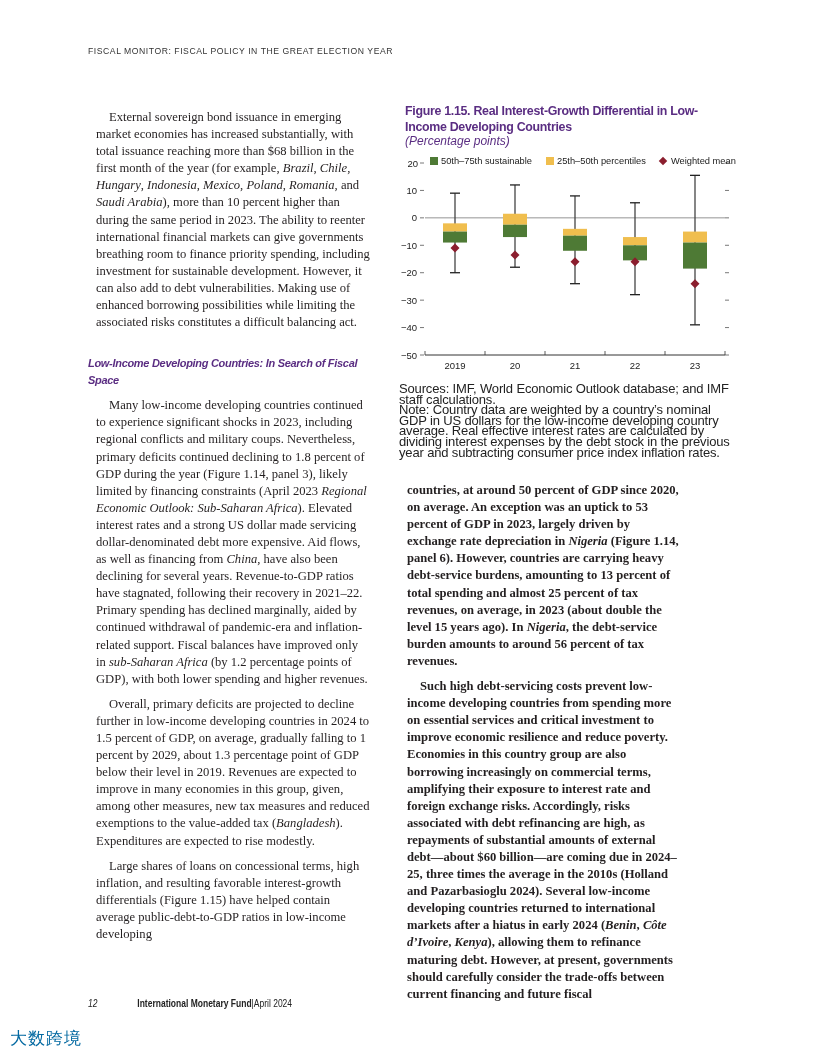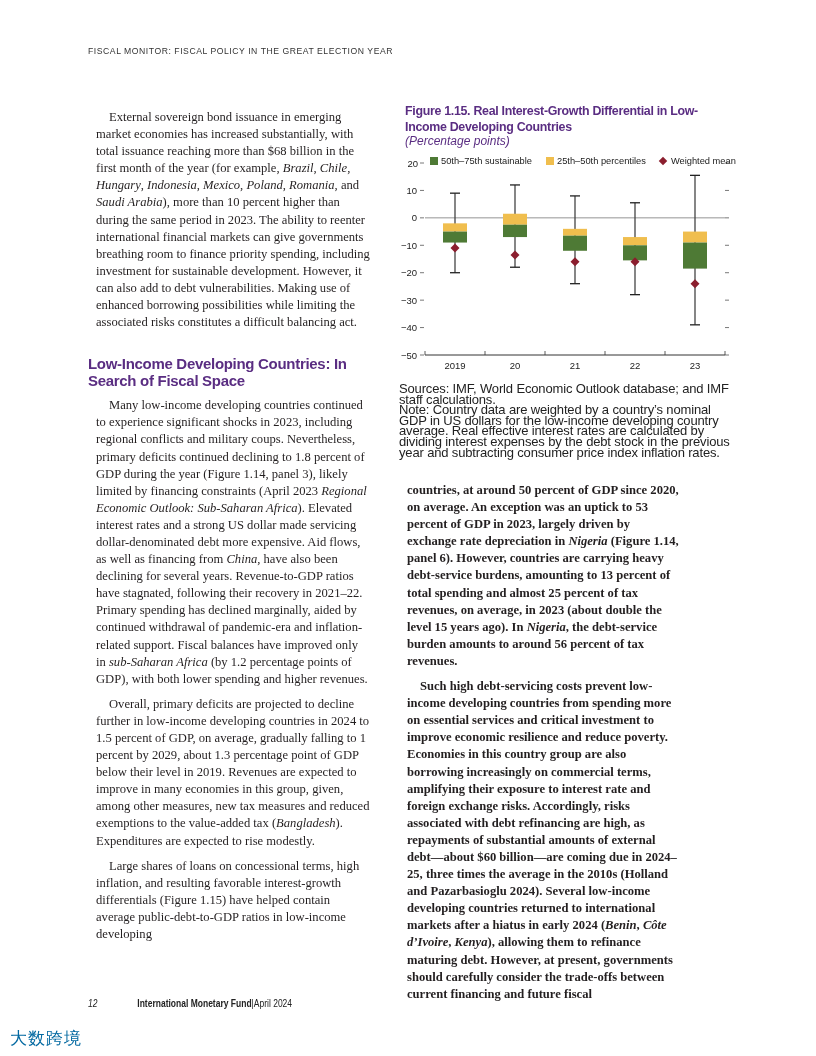--- a/index.html
+++ b/index.html
@@ -3,21 +3,21 @@
 <meta charset="utf-8">
 <style>
   html, body { margin:0; padding:0; background:#fff; }
   body { width:816px; height:1056px; position:relative; overflow:hidden; font-family:"Liberation Serif", serif; color:#231f20; }
   .running-head { position:absolute; left:88px; top:45px; font-family:"Liberation Sans", sans-serif; font-size:9.6px; letter-spacing:0.6px; color:#333; transform:scaleX(0.9); transform-origin:left; }
   .col { position:absolute; width:290px; font-size:12.6px; line-height:17.1px; }
   .col p { margin:8px; text-indent:13px; text-align:left; }
   .col p.noindent { text-indent:0; }
   .left { left:88px; top:101px; }
   .right { left:399px; top:474px;font-weight:bold; }
-  .sec-head { font-family:"Liberation Sans", sans-serif; font-weight:bold; color:#5a2d82; font-size:15px; line-height:17px; margin:24px 0 6px 0; letter-spacing:-0.3px; }
+  .sec-head { font-family:"Liberation Sans", sans-serif; font-weight:bold; color:#5a2d82; font-size:11px; line-height:17px; margin:24px 0 6px 0; letter-spacing:-0.3px;font-style:italic; }
   .fig { position:absolute; left:405px; top:103px; width:330px; }
   .fig-title { font-family:"Liberation Sans", sans-serif; font-weight:bold; color:#5a2d82; font-size:12.4px; line-height:16px; letter-spacing:-0.3px; }
   .fig-sub { font-family:"Liberation Sans", sans-serif; font-style:italic; color:#5a2d82; font-size:12px; line-height:13px; }
   .legend { position:absolute; left:430px; top:156px; font-family:"Liberation Sans", sans-serif; font-size:9.3px; color:#222; display:flex; align-items:center; gap:4px; white-space:nowrap; }
   .legend .sw { display:inline-block; width:8px; height:8px; margin-right:3px; vertical-align:middle; }
   .legend .item { display:inline-flex; align-items:center; margin-right:10px; }
   .legend .diamond { width:6px; height:6px; background:#8b1e2e; transform:rotate(45deg); margin-right:5px; display:inline-block; }
   #chart { position:absolute; left:395px; top:150px; }
   .notes { position:absolute; left:399px; top:384px; width:335px; font-family:Liberation Sans, sans-serif; font-size:13px; line-height:10.6px; color:#222; letter-spacing:-0.15px; }
   .footer { position:absolute; top:998px; left:88px; font-family:"Liberation Sans", sans-serif; font-size:10px; color:#222; display:flex; transform:scaleX(0.85); transform-origin:left; }

